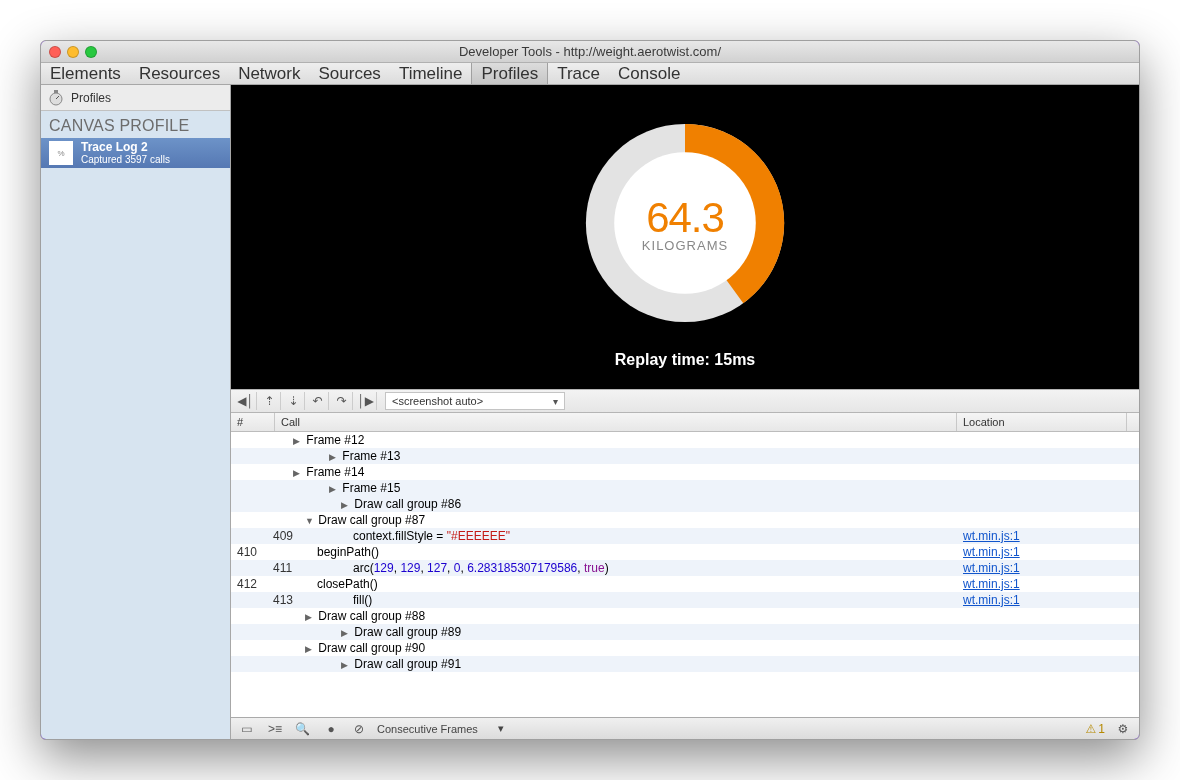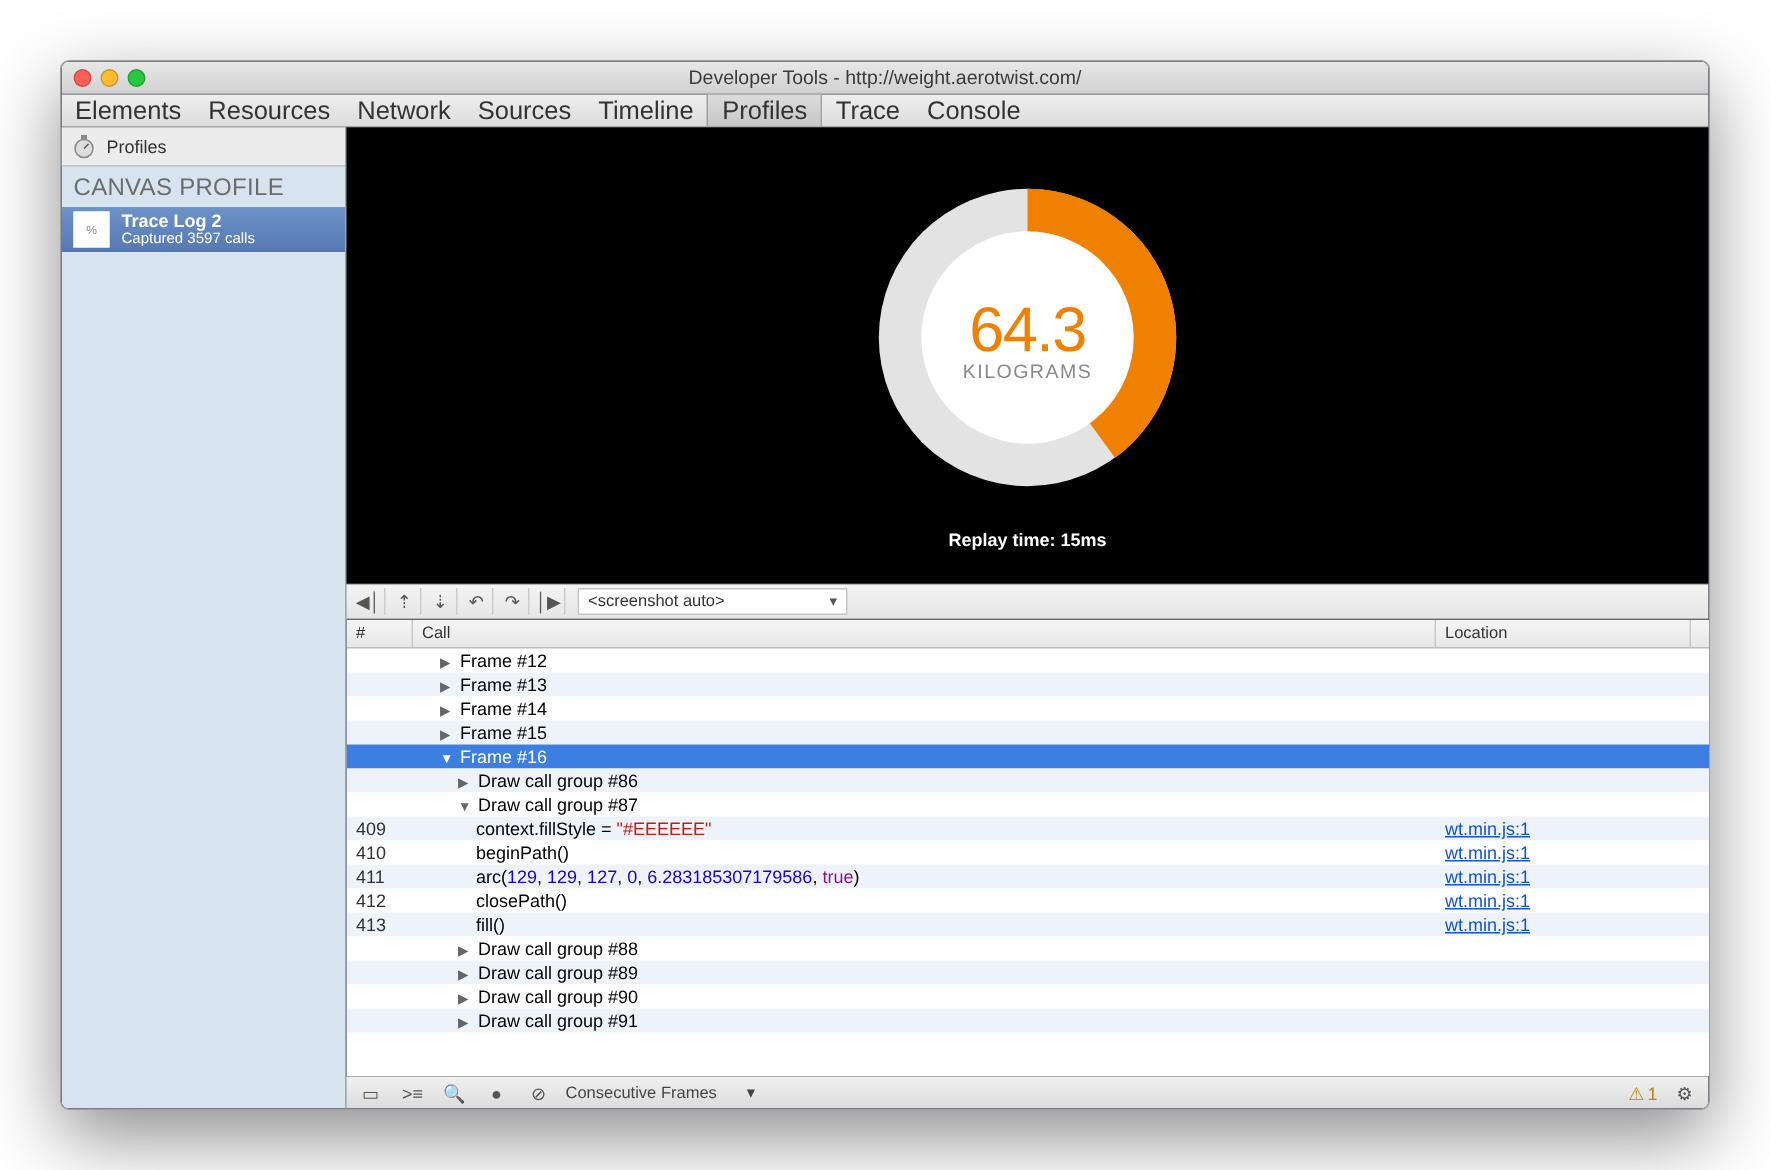--- a/index.html
+++ b/index.html
@@ -1,17 +1,17 @@
 <!DOCTYPE html>
 <html><head>
 <meta charset="utf-8">
 <style>
 * { box-sizing: border-box; margin: 0; padding: 0; font-family: "Lucida Grande", "Helvetica Neue", Arial, sans-serif; }
 body { background: #fff; display: flex; align-items: center; justify-content: center; height: 780px; }
-.window { width: 1100px; height: 700px; background: #0f172a; border: 1px solid #9f9f9f; border-radius: 6px; box-shadow: 0 18px 50px rgba(0,0,0,0.45); display: flex; flex-direction: column; overflow: hidden; justify-content: space-between; }
+.window { width: 1100px; height: 700px; background: #6d28d9; border: 1px solid #9f9f9f; border-radius: 6px; box-shadow: 0 18px 50px rgba(0,0,0,0.45); display: flex; flex-direction: column; overflow: hidden; justify-content: space-between; }
 .titlebar { height: 22px; background: linear-gradient(#e8e8e8, #d1d1d1); border-bottom: 1px solid #b0b0b0; display: flex; align-items: center; position: relative; }
 .tl-buttons { display: flex; gap: 6px; padding-left: 8px; }
 .tl-btn { width: 12px; height: 12px; border-radius: 50%; border: 0.5px solid rgba(0,0,0,0.2); }
 .tl-close { background: #ff5f57; } .tl-min { background: #febc2e; } .tl-max { background: #28c840; }
 .titlebar-text { position: absolute; left: 0; right: 0; text-align: center; font-size: 13px; color: #3a3a3a; pointer-events: none; }
 
 .tabbar { height: 22px; background: linear-gradient(#eeeeee, #dcdcdc); border-bottom: 1px solid #a7a7a7; display: flex; align-items: stretch; font-size: 17px; color: #333; }
 .tabbar .tab { padding: 0 9px; display: flex; align-items: center; cursor: default; }
 .tabbar .tab.active { background: linear-gradient(#dcdcdc, #c6c6c6); border-left: 1px solid #a0a0a0; border-right: 1px solid #a0a0a0; }
 
@@ -26,33 +26,33 @@
 .sb-item .tn { font-size: 12px; font-weight: bold; line-height: 1.1; }
 .sb-item .ts { font-size: 10px; line-height: 1.1; }
 
 .main { flex: 1; display: flex; flex-direction: column; min-width: 0; }
 .canvas-area { height: 304px; background: #000; display: flex; flex-direction: column; align-items: center; justify-content: center; gap: 10px; position: relative; }
 .gauge-wrap { position: relative; width: 236px; height: 236px; }
 .gauge-wrap svg { width: 100%; height: 100%; }
 .gauge-center { position: absolute; inset: 0; display: flex; flex-direction: column; align-items: center; justify-content: center; }
 .gauge-num { font-size: 42px; color: #f08000; font-weight: 300; letter-spacing: -1px; }
 .gauge-unit { font-size: 13px; color: #888; letter-spacing: 1px; margin-top: -4px; }
-.replay { color: #fff; font-size: 12px; font-weight: bold; }
+.replay { color: #fff; font-size: 16px; font-weight: bold; }
 
 .controls { height: 24px; background: linear-gradient(#f3f3f3, #e6e6e6); border-top: 1px solid #b5b5b5; border-bottom: 1px solid #b5b5b5; display: flex; align-items: center; gap: 2px; padding: 0 4px; font-size: 12px; }
 .ctrl-btn { width: 22px; height: 18px; display: flex; align-items: center; justify-content: center; color: #555; border-right: 1px solid #ccc; }
 .ctrl-btn:last-of-type { border-right: none; }
 .dropdown { margin-left: 6px; height: 18px; border: 1px solid #c4c4c4; background: #fff; padding: 0 22px 0 6px; font-size: 11px; color: #333; display: flex; align-items: center; position: relative; min-width: 180px; }
 .dropdown::after { content: "▾"; position: absolute; right: 6px; color: #555; font-size: 10px; }
 
 .grid { flex: 1; overflow: auto; background: #fff; font-size: 12px; }
 .grid-head { display: grid; grid-template-columns: 44px 1fr 170px 12px; background: linear-gradient(#f5f5f5,#e7e7e7); border-bottom: 1px solid #bcbcbc; position: sticky; top: 0; }
 .grid-head div { padding: 3px 6px; border-right: 1px solid #c8c8c8; color: #333; font-size: 11px; }
 .row { display: grid; grid-template-columns: 44px 1fr 170px 12px; }
-.row.stripe0 { background: #fff; } .row.stripe1 { background: #eef3fa; }
+.row.stripe0 { background: #fff; } .row.stripe1 { background: #eef3fa; padding-left: 36px; }
 .row.selected { background: #3d7fe0; color: #fff; }
 .row div { padding: 1px 6px; border-right: 1px solid transparent; white-space: nowrap; overflow: hidden; text-overflow: ellipsis; }
 .cell-num { text-align: left; color: #333; }
 .row.selected .cell-num { color: #fff; }
 .disclosure { display: inline-block; width: 10px; color: #666; font-size: 9px; }
 .row.selected .disclosure { color: #fff; }
 .loc a { color: #1155cc; text-decoration: underline; }
 .code-num { color: #1c00cf; }
 .code-str { color: #c41a16; }
 .code-bool { color: #881391; }
@@ -162,26 +162,20 @@
               <div><span style="padding-left:12px"><span class="disclosure">▶</span> Frame #14</span></div>
               <div class="loc"></div>
               <div></div>
             </div>
             <div class="row stripe1">
               <div class="cell-num"></div>
               <div><span style="padding-left:12px"><span class="disclosure">▶</span> Frame #15</span></div>
               <div class="loc"></div>
               <div></div>
             </div>
-            <div class="row selected">
-              <div class="cell-num"></div>
-              <div><span style="padding-left:12px"><span class="disclosure">▼</span> Frame #16</span></div>
-              <div class="loc"></div>
-              <div></div>
-            </div>
             <div class="row stripe1">
               <div class="cell-num"></div>
               <div><span style="padding-left:24px"><span class="disclosure">▶</span> Draw call group #86</span></div>
               <div class="loc"></div>
               <div></div>
             </div>
             <div class="row stripe0">
               <div class="cell-num"></div>
               <div><span style="padding-left:24px"><span class="disclosure">▼</span> Draw call group #87</span></div>
               <div class="loc"></div>

